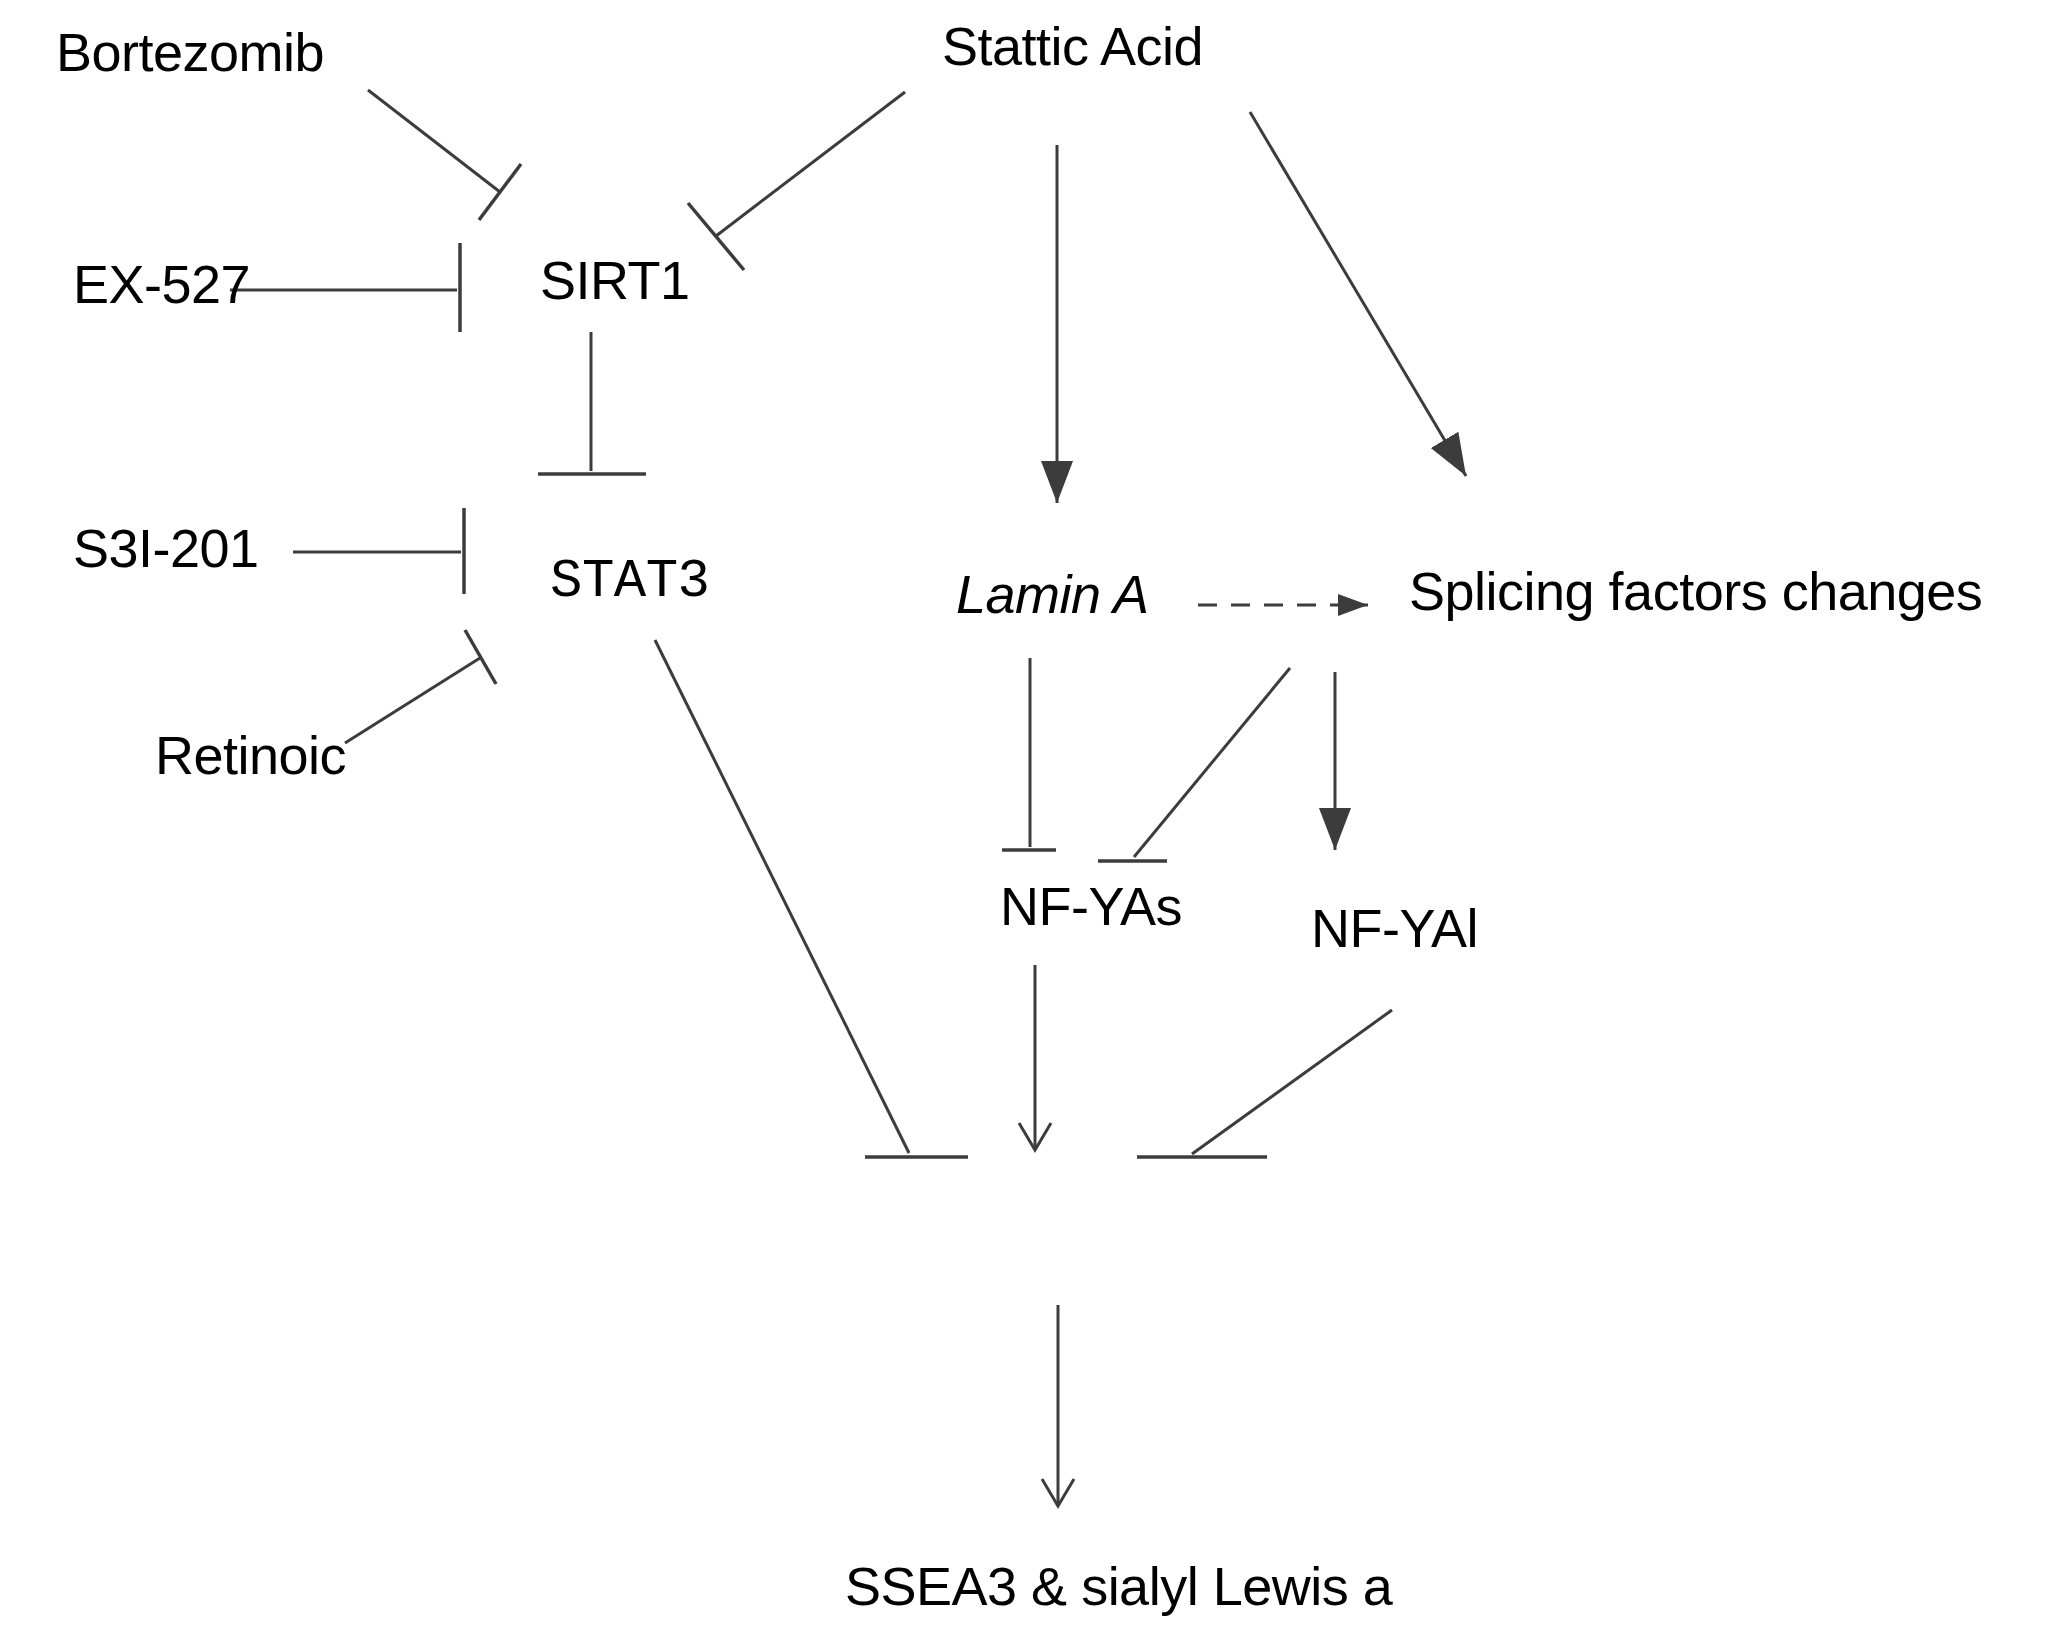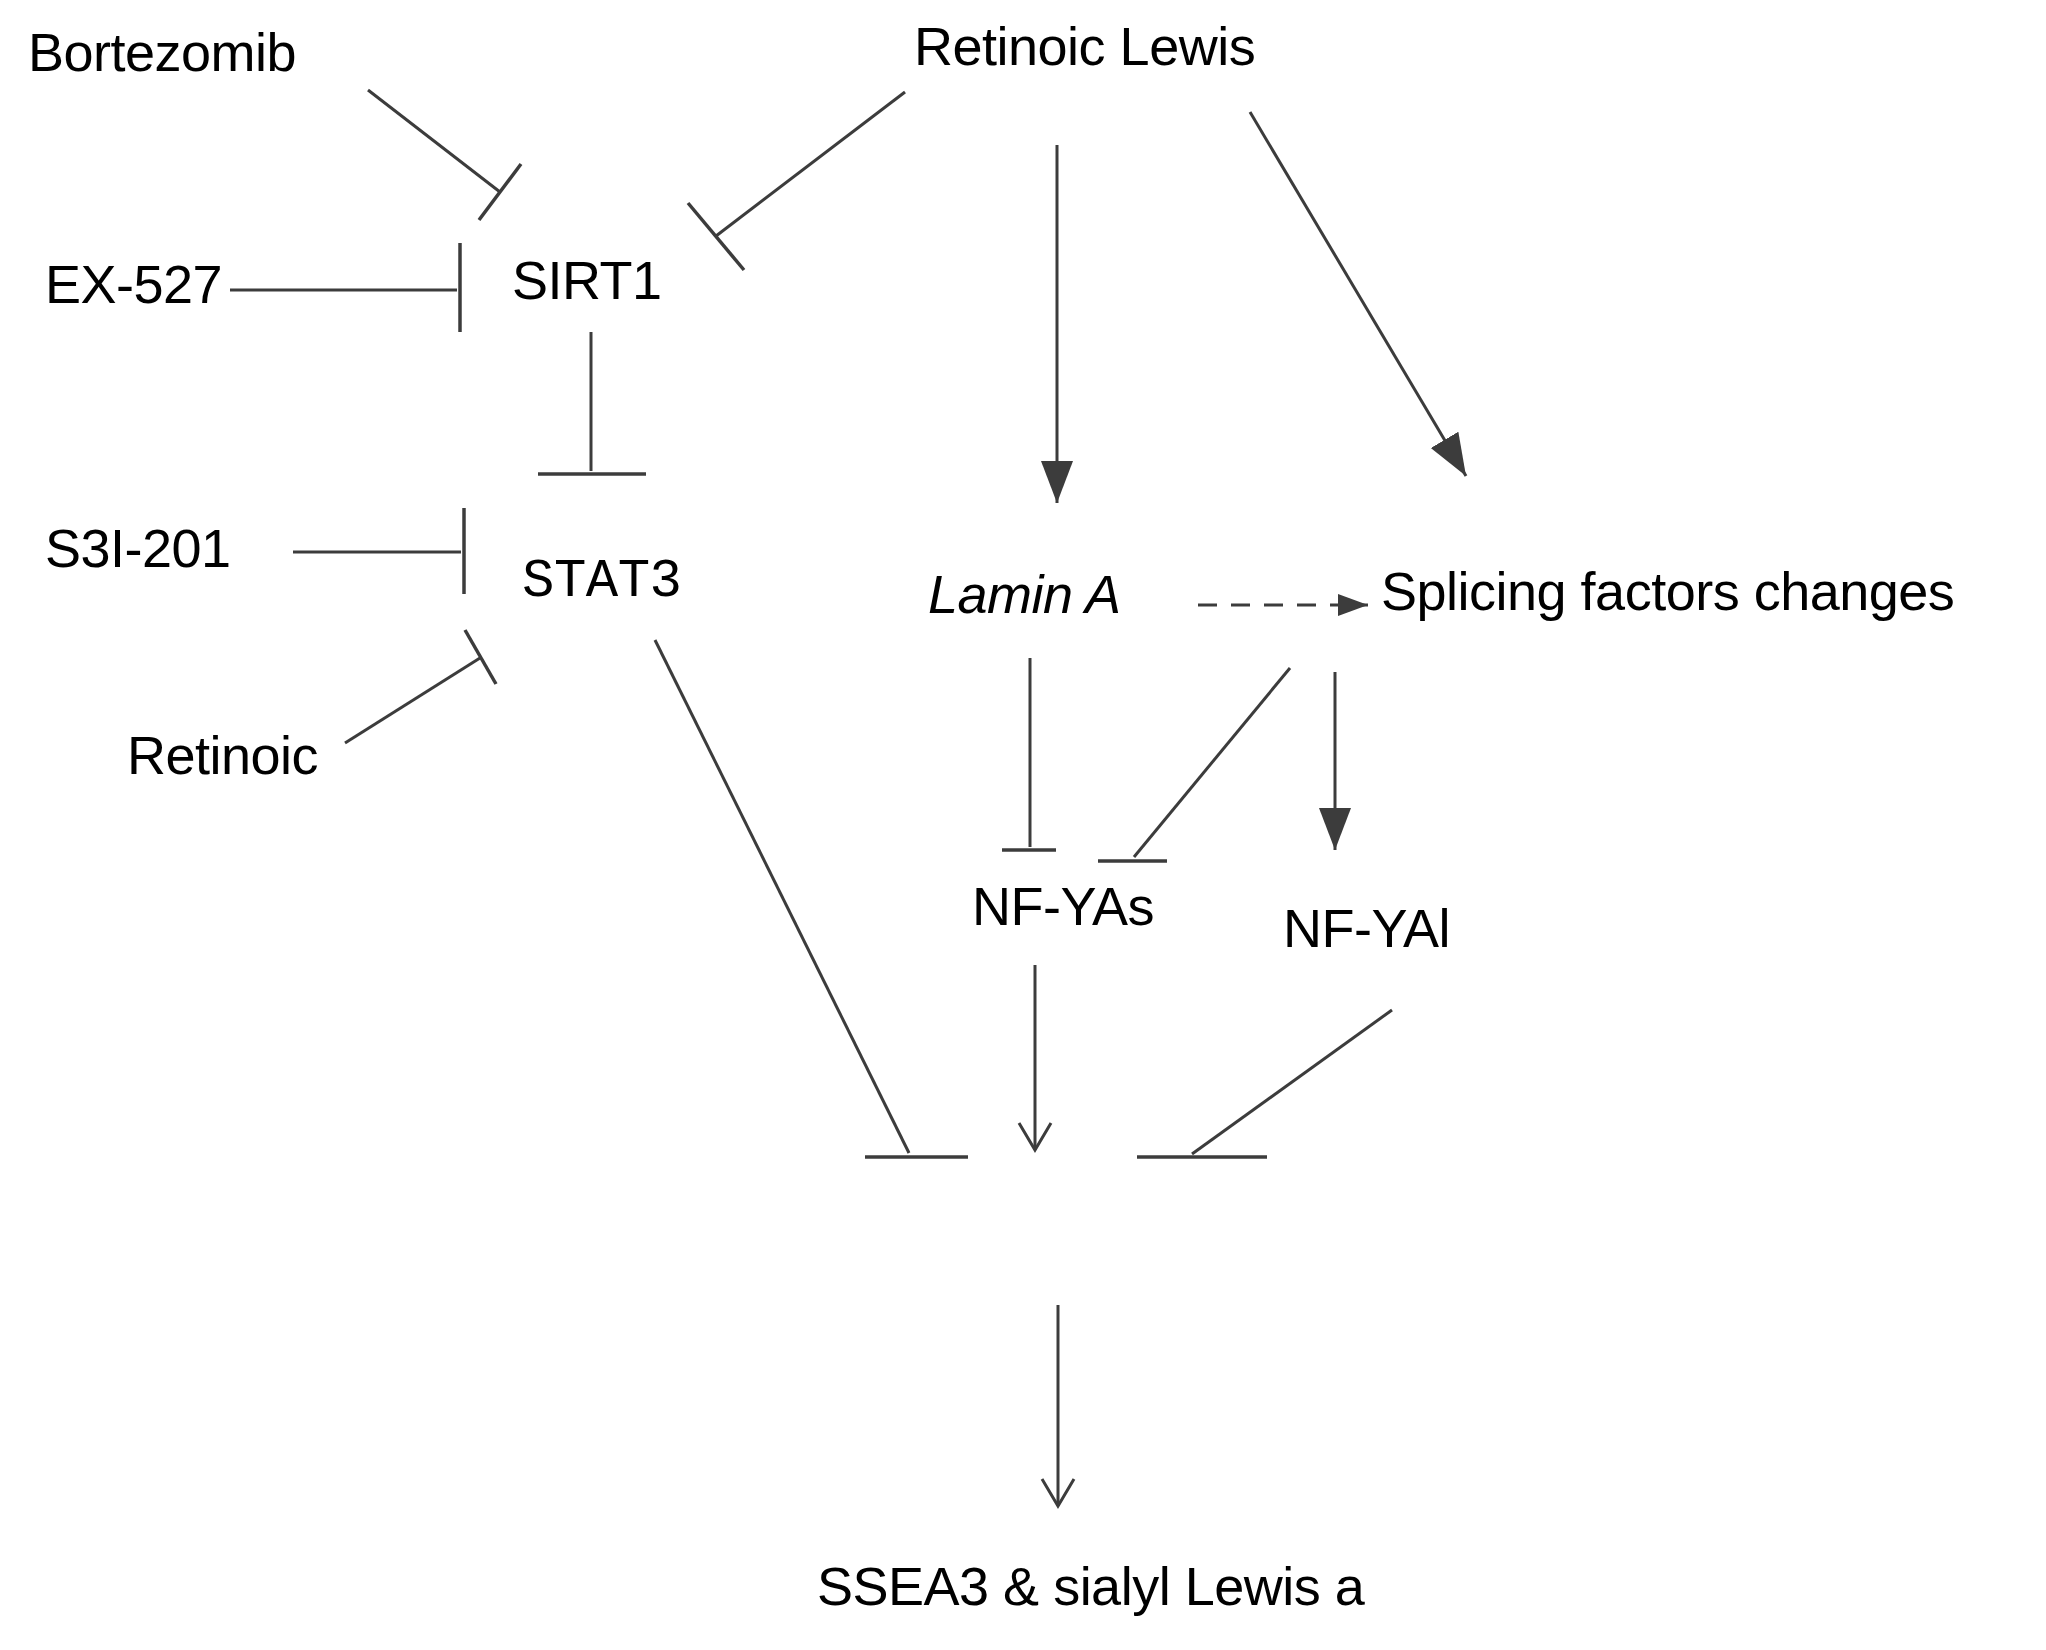--- a/index.html
+++ b/index.html
@@ -13,20 +13,21 @@
   .edge-layer{
     position:absolute;left:0;top:0;width:2046px;height:1650px;
   }
   .node{
     position:absolute;
     font-size:54px;
     line-height:1.05;
     letter-spacing:-0.5px;
     color:#000000;
     white-space:nowrap;
+    margin-left:28px;
   }
 </style>
 </head>
 <body>
 
 <div class="stage">
 
   <svg id="edge-svg" class="edge-layer" width="2046" height="1650" viewBox="0 0 2046 1650" xmlns="http://www.w3.org/2000/svg">
     <defs>
       <marker id="m-tri" markerUnits="userSpaceOnUse" markerWidth="46" markerHeight="36" refX="42" refY="16" orient="auto">
@@ -62,21 +63,21 @@
       <line x1="1335" y1="672" x2="1335" y2="850" stroke="#3c3c3c" stroke-width="3" marker-end="url(#m-tri)"></line>
       <line x1="1035" y1="965" x2="1035" y2="1150" stroke="#3c3c3c" stroke-width="3" marker-end="url(#m-vee)"></line>
       <line x1="655" y1="640" x2="909" y2="1153" stroke="#3c3c3c" stroke-width="3"></line>
       <line x1="865" y1="1157" x2="968" y2="1157" stroke="#3c3c3c" stroke-width="3.5"></line>
       <line x1="1392" y1="1010" x2="1192" y2="1154" stroke="#3c3c3c" stroke-width="3"></line>
       <line x1="1137" y1="1157" x2="1267" y2="1157" stroke="#3c3c3c" stroke-width="3.5"></line>
       <line x1="1058" y1="1305" x2="1058" y2="1506" stroke="#3c3c3c" stroke-width="3" marker-end="url(#m-vee)"></line>
     </svg>
 
 <div class="node" style="left: 28px; top: 24px;">Bortezomib</div>
-    <div class="node" style="left: 914px; top: 18px;">Retinoic Lewis</div>
+    <div class="node" style="left: 914px; top: 18px;">Stattic Acid</div>
     <div class="node" style="left: 45px; top: 256px;">EX-527</div>
     <div class="node" style="left: 512px; top: 252px;">SIRT1</div>
     <div class="node" style="left: 45px; top: 520px;">S3I-201</div>
     <div class="node" style="left: 522px; top: 554px; font-family: Liberation Mono, monospace;">STAT3</div>
     <div class="node" style="left: 127px; top: 727px;">Retinoic</div>
     <div class="node" style="left: 928px; top: 566px; font-style: italic;">Lamin A</div>
     <div class="node" style="left: 1381px; top: 563px;">Splicing factors changes</div>
     <div class="node" style="left: 972px; top: 878px;">NF-YAs</div>
     <div class="node" style="left: 1283px; top: 900px;">NF-YAl</div>
     <div class="node" style="left: 817px; top: 1558px;">SSEA3 &amp; sialyl Lewis a</div>

